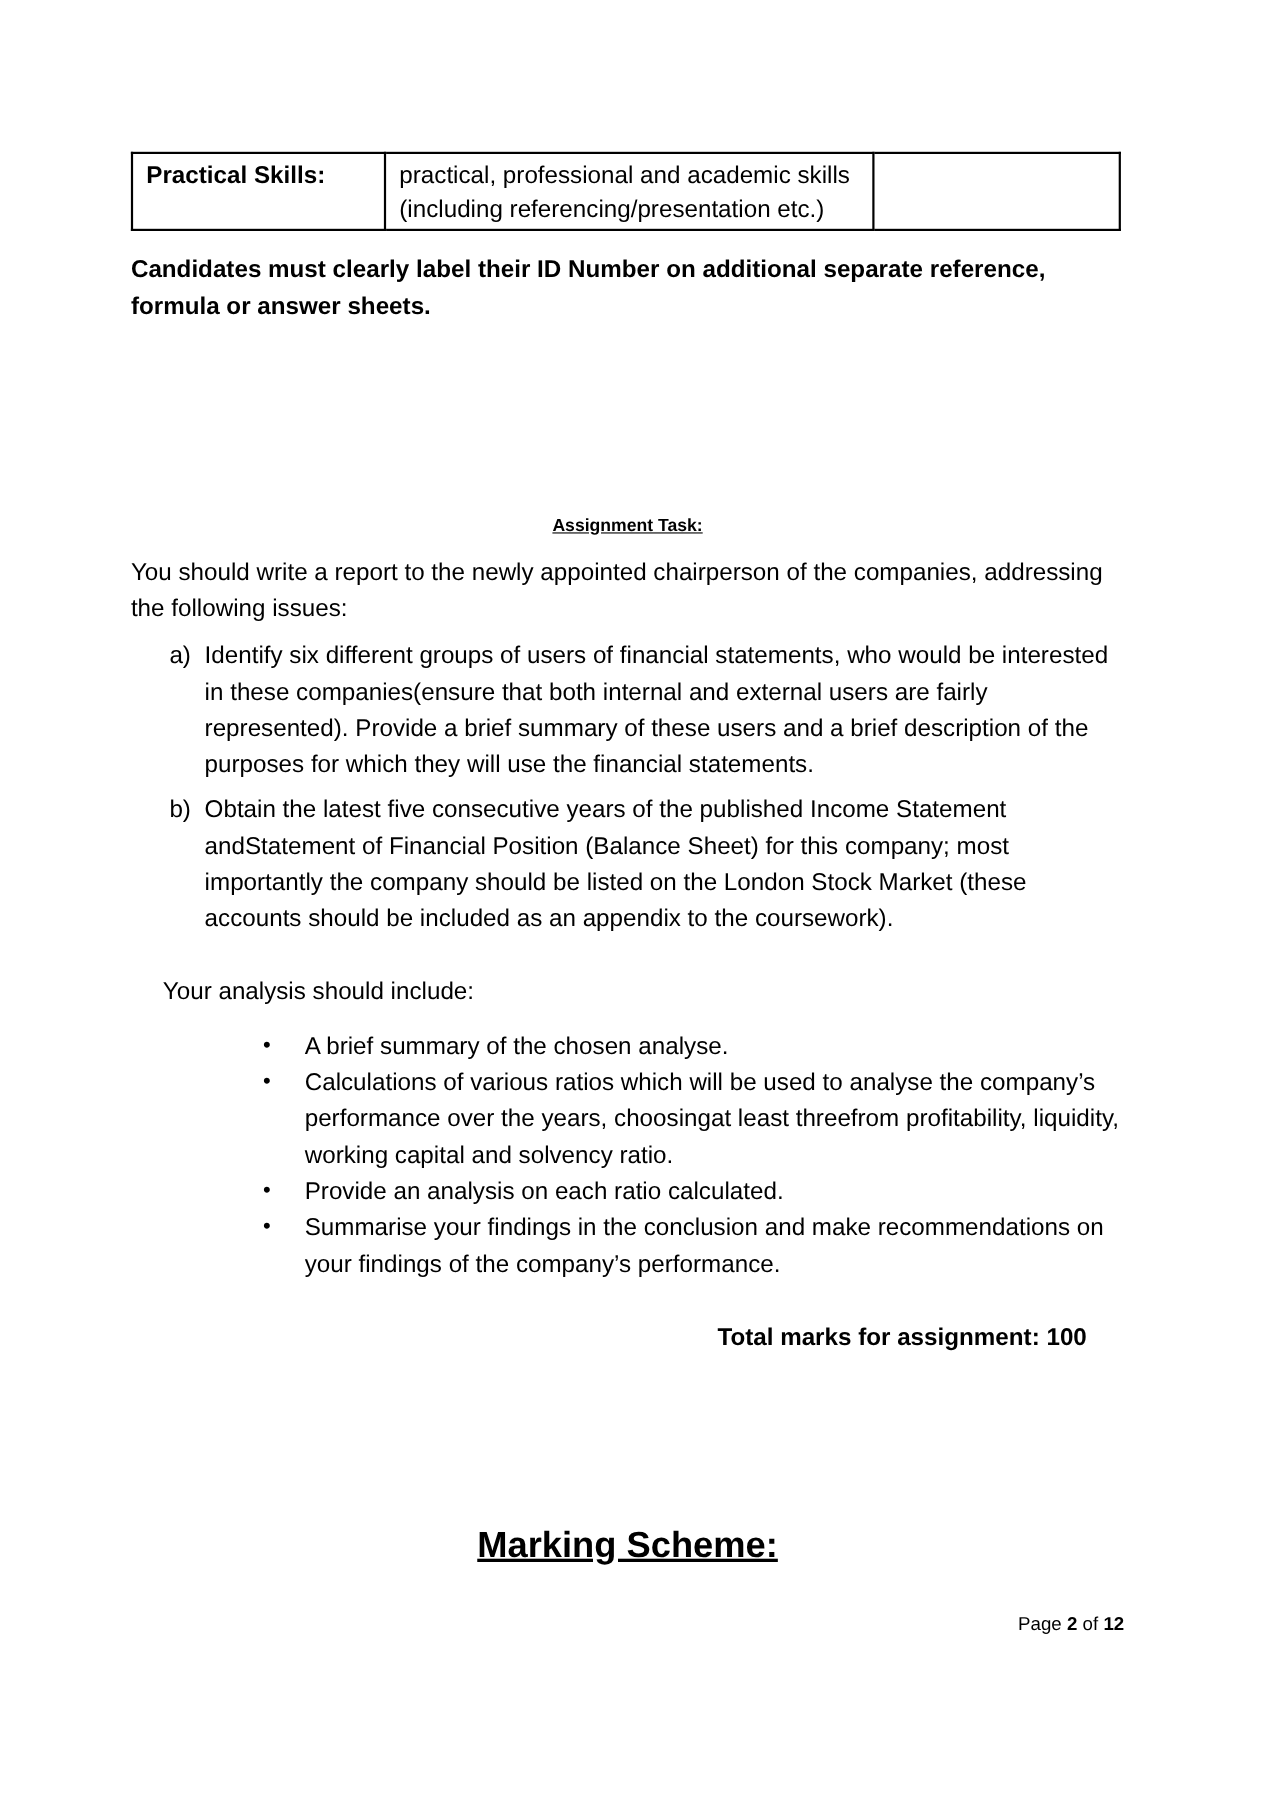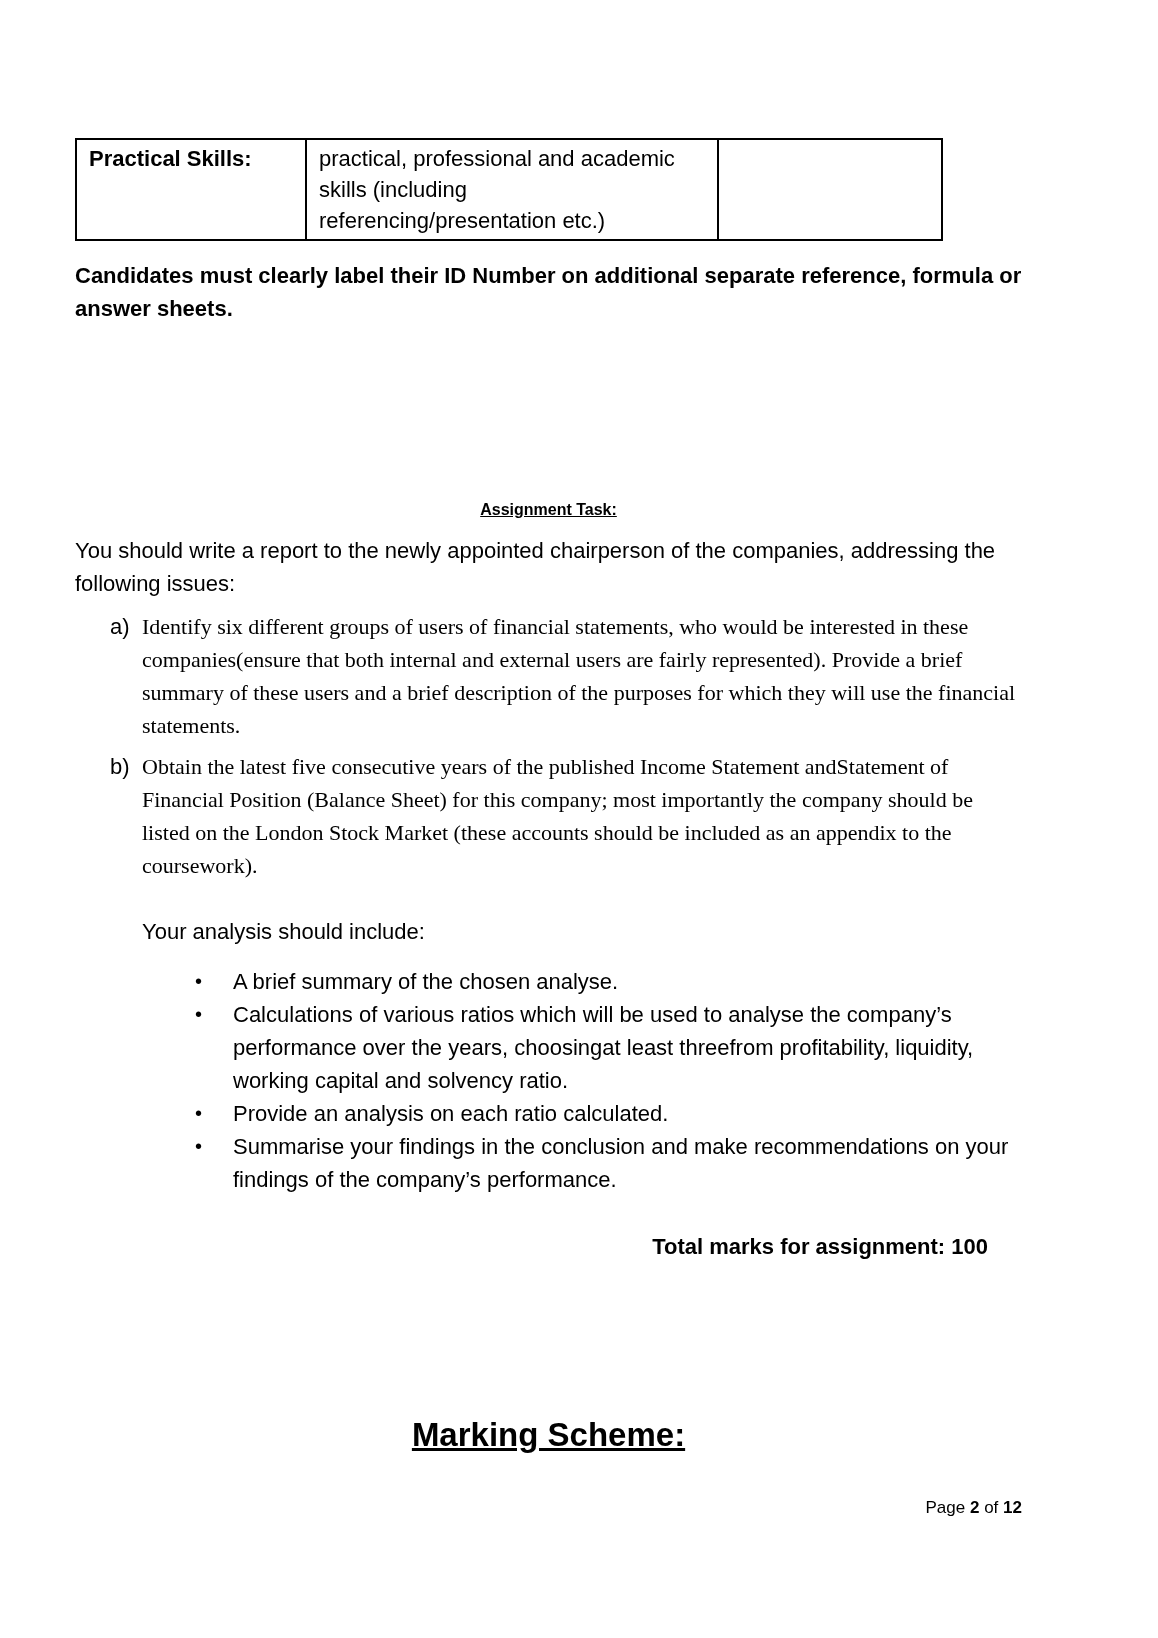--- a/index.html
+++ b/index.html
@@ -10,38 +10,38 @@
   .page {
     position: relative;
     width: 1158px;
     height: 1638px;
     box-sizing: border-box;
     background: #ffffff;
     color: #000000;
     font-family: "Liberation Sans", "DejaVu Sans", sans-serif;
     font-size: 22px;
     line-height: 33px;
-    padding: 138px 136px 0 75px;
+    padding: 138px 136px 0 119px;
     overflow: hidden;
   }
   table.skills-table {
     border-collapse: collapse;
     table-layout: fixed;
     width: 861px;
   }
   table.skills-table td {
     border: 2px solid #000000;
     vertical-align: top;
     padding: 3px 10px 3px 12px;
     height: 66px;
     box-sizing: border-box;
     line-height: 31px;
   }
   td.col-label { width: 230px; font-weight: bold; }
-  td.col-desc  { width: 412px; }
+  td.col-desc  { width: 444px; }
   td.col-marks { width: 224px; }
 
   .notice {
     margin: 18px 0 12px 0;
     font-weight: bold;
   }
   .assignment-heading {
     margin: 168px 0 0 0;
     text-align: center;
     font-weight: bold;
@@ -54,27 +54,26 @@
   .lettered-item {
     display: flex;
     align-items: flex-start;
     padding-left: 35px;
   }
   .lettered-item .marker {
     flex: 0 0 32px;
   }
   .lettered-item .item-text {
     flex: 1 1 auto;
-    font-family: Liberation Serif, serif;
   }
   .item-a { margin-top: 10px; }
   .item-b { margin-top: 8px; }
 
   .analysis-intro {
-    margin: 33px 0 0 67px;
+    margin: 33px 0 0 29px;
   }
   .bullet-list {
     margin: 17px 0 0 120px;
   }
   .bullet-item {
     display: flex;
     align-items: flex-start;
   }
   .bullet-item .bullet-glyph {
     flex: 0 0 38px;

